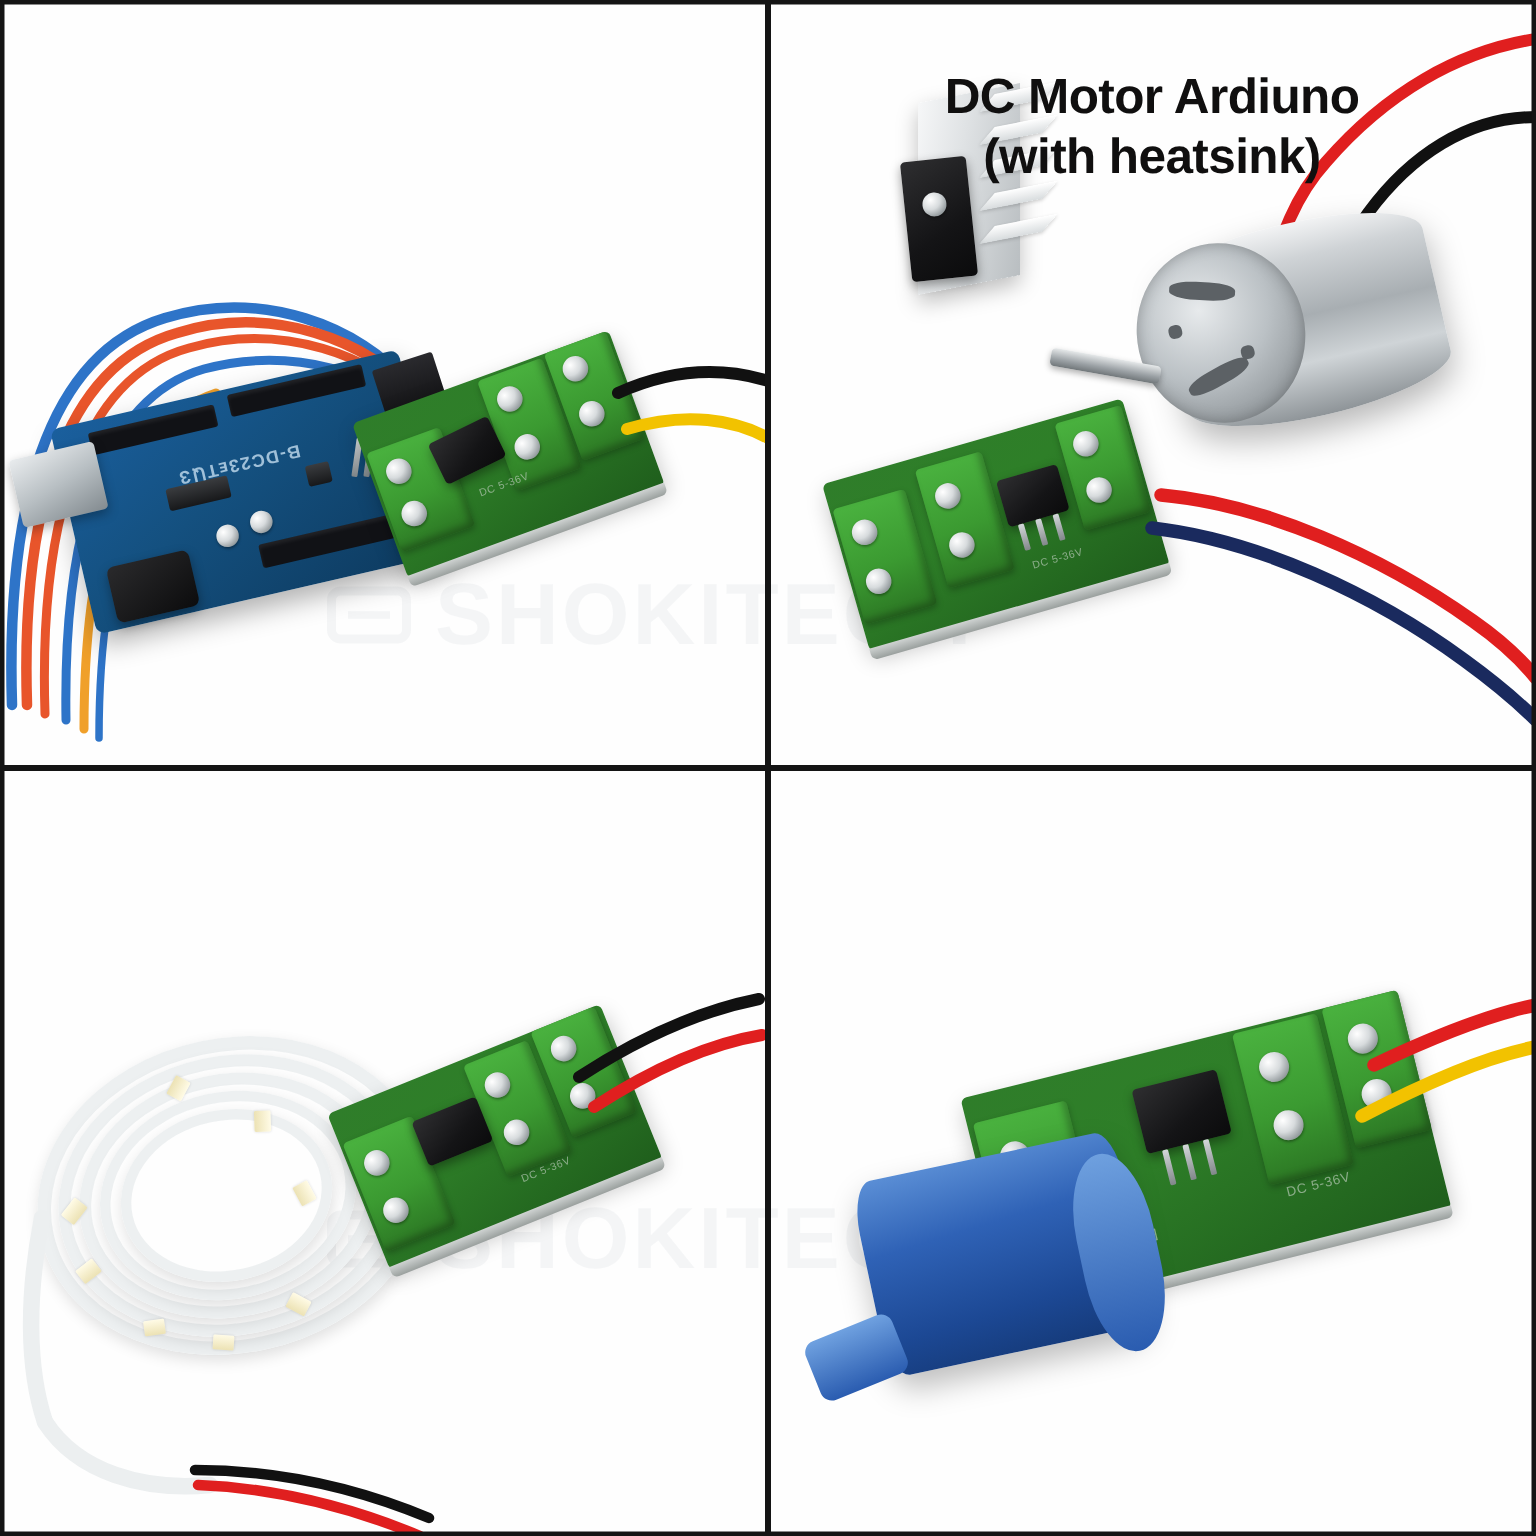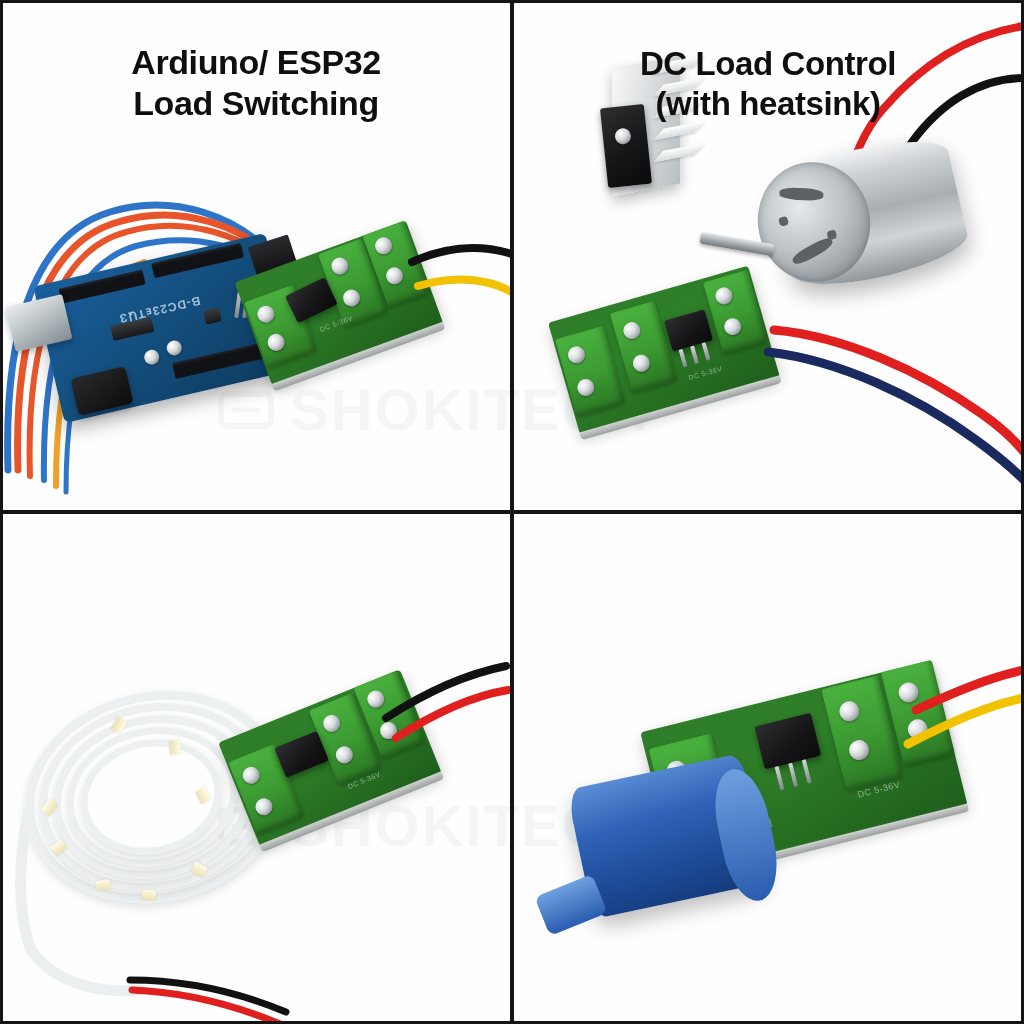--- a/index.html
+++ b/index.html
@@ -276,22 +276,20 @@
           <div class="mosfet" style="left:44px; top:28px; width:44px; height:30px; transform:rotate(-6deg);"></div>
           <div class="silk" style="left:64px; top:70px;">DC 5-36V</div>
         </div>
 
         <svg width="512" height="512" style="position:absolute;left:0;top:0">
           <path d="M 412 262 C 452 244, 486 246, 512 254" stroke="#111111" stroke-width="8" fill="none" stroke-linecap="round"></path>
           <path d="M 418 286 C 458 274, 490 280, 512 292" stroke="#f2c200" stroke-width="8" fill="none" stroke-linecap="round"></path>
         </svg>
       </div>
 
-      <div class="title t-tl">Ardiuno/ ESP32
-Load Switching</div>
     </div>
 
     <div class="panel">
       <div class="photo">
 
         <svg width="512" height="512" style="position:absolute;left:0;top:0">
           <path d="M 512 26 C 460 34, 412 62, 372 108 C 352 130, 340 160, 336 186" stroke="#e01f1f" stroke-width="8" fill="none" stroke-linecap="round"></path>
           <path d="M 512 78 C 466 78, 428 104, 400 142 C 384 164, 376 186, 374 206" stroke="#111111" stroke-width="8" fill="none" stroke-linecap="round"></path>
         </svg>
 
@@ -335,21 +333,21 @@
           <div class="pin" style="left:142px; top:62px; height:18px;"></div>
           <div class="silk" style="left:120px; top:88px;">DC 5-36V</div>
         </div>
 
         <svg width="512" height="512" style="position:absolute;left:0;top:0">
           <path d="M 262 330 C 330 336, 408 370, 470 414 C 490 428, 504 442, 512 452" stroke="#e01f1f" stroke-width="9" fill="none" stroke-linecap="round"></path>
           <path d="M 256 352 C 326 360, 404 396, 464 440 C 486 456, 502 470, 512 480" stroke="#1a2a5e" stroke-width="9" fill="none" stroke-linecap="round"></path>
         </svg>
       </div>
 
-      <div class="title t-tr">DC Load Control
+      <div class="title t-tr">DC Motor Ardiuno
 (with heatsink)</div>
     </div>
 
     <div class="panel">
       <div class="photo">
 
         <div class="strip-coil" style="left:24px; top:180px; width:262px; height:210px; border-width:9px; transform: rotate(-12deg);"></div>
         <div class="strip-coil" style="left:38px; top:192px; width:232px; height:186px; border-width:8px; transform: rotate(-12deg);"></div>
         <div class="strip-coil" style="left:52px; top:204px; width:202px; height:162px; border-width:8px; transform: rotate(-12deg);"></div>
         <div class="strip-coil" style="left:66px; top:216px; width:172px; height:138px; border-width:7px; transform: rotate(-12deg);"></div>

